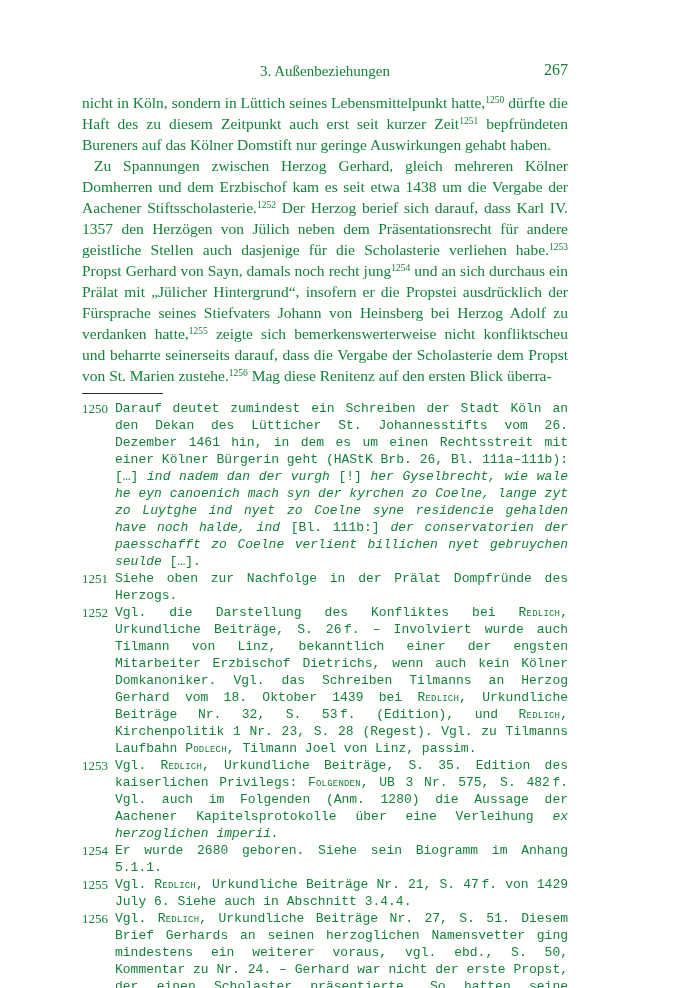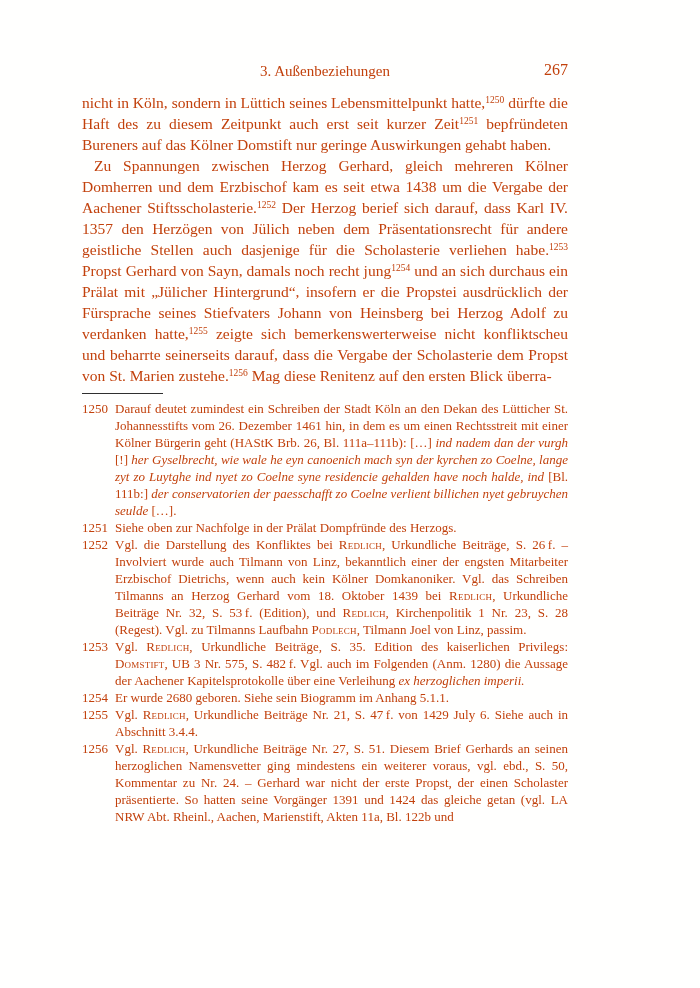--- a/index.html
+++ b/index.html
@@ -1,21 +1,21 @@
 <!DOCTYPE html>
 <html lang="de"><head>
 <meta charset="utf-8">
 <style>
   html, body { margin: 0; padding: 0; background: #ffffff; }
   .page {
     position: relative;
     width: 700px;
     height: 988px;
     background: #fffffe;
-    color: #c2410c;
+    color: #15803d;
     font-family: "Liberation Serif", "DejaVu Serif", serif;
     overflow: hidden;
     box-sizing: border-box;
   }
   .content {
     position: absolute;
     left: 82px;
     top: 62px;
     width: 486px;
   }
@@ -55,20 +55,21 @@
     line-height: 17px;
   }
   .fn { display: flex; }
   .fn-num {
     flex: none;
     width: 33px;
   }
   .fn-body {
     flex: 1;
     text-align: justify;
+    font-family: Liberation Mono, monospace;
   }
   .sup {
     font-size: 9.5px;
     line-height: 0;
     vertical-align: 5px;
   }
   .it { font-style: italic; }
   .sc { font-variant: small-caps; letter-spacing: 0.2px; }
 </style>
 </head>
@@ -97,21 +98,21 @@
         <div class="fn">
           <span class="fn-num">1251</span>
           <span class="fn-body"><span>Siehe oben zur Nachfolge in der Prälat Dompfründe des Herzogs.</span></span>
         </div>
         <div class="fn">
           <span class="fn-num">1252</span>
           <span class="fn-body"><span>Vgl. die Darstellung des Konfliktes bei </span><span class="sc">Redlich</span><span>, Urkundliche Beiträge, S. 26 f. – Involviert wurde auch Tilmann von Linz, bekanntlich einer der engsten Mitarbeiter Erzbischof Dietrichs, wenn auch kein Kölner Domkanoniker. Vgl. das Schreiben Tilmanns an Herzog Gerhard vom 18. Oktober 1439 bei </span><span class="sc">Redlich</span><span>, Urkundliche Beiträge Nr. 32, S. 53 f. (Edition), und </span><span class="sc">Redlich</span><span>, Kirchenpolitik 1 Nr. 23, S. 28 (Regest). Vgl. zu Tilmanns Laufbahn </span><span class="sc">Podlech</span><span>, Tilmann Joel von Linz, passim.</span></span>
         </div>
         <div class="fn">
           <span class="fn-num">1253</span>
-          <span class="fn-body"><span>Vgl. </span><span class="sc">Redlich</span><span>, Urkundliche Beiträge, S. 35. Edition des kaiserlichen Privilegs: </span><span class="sc">Domstift</span><span>, UB 3 Nr. 575, S. 482 f. Vgl. auch im Folgenden (Anm. 1280) die Aussage der Aachener Kapitelsprotokolle über eine Verleihung </span><span class="it">ex herzoglichen imperii.</span></span>
+          <span class="fn-body"><span>Vgl. </span><span class="sc">Redlich</span><span>, Urkundliche Beiträge, S. 35. Edition des kaiserlichen Privilegs: </span><span class="sc">Folgenden</span><span>, UB 3 Nr. 575, S. 482 f. Vgl. auch im Folgenden (Anm. 1280) die Aussage der Aachener Kapitelsprotokolle über eine Verleihung </span><span class="it">ex herzoglichen imperii.</span></span>
         </div>
         <div class="fn">
           <span class="fn-num">1254</span>
           <span class="fn-body"><span>Er wurde 2680 geboren. Siehe sein Biogramm im Anhang 5.1.1.</span></span>
         </div>
         <div class="fn">
           <span class="fn-num">1255</span>
           <span class="fn-body"><span>Vgl. </span><span class="sc">Redlich</span><span>, Urkundliche Beiträge Nr. 21, S. 47 f. von 1429 July 6. Siehe auch in Abschnitt 3.4.4.</span></span>
         </div>
         <div class="fn">

